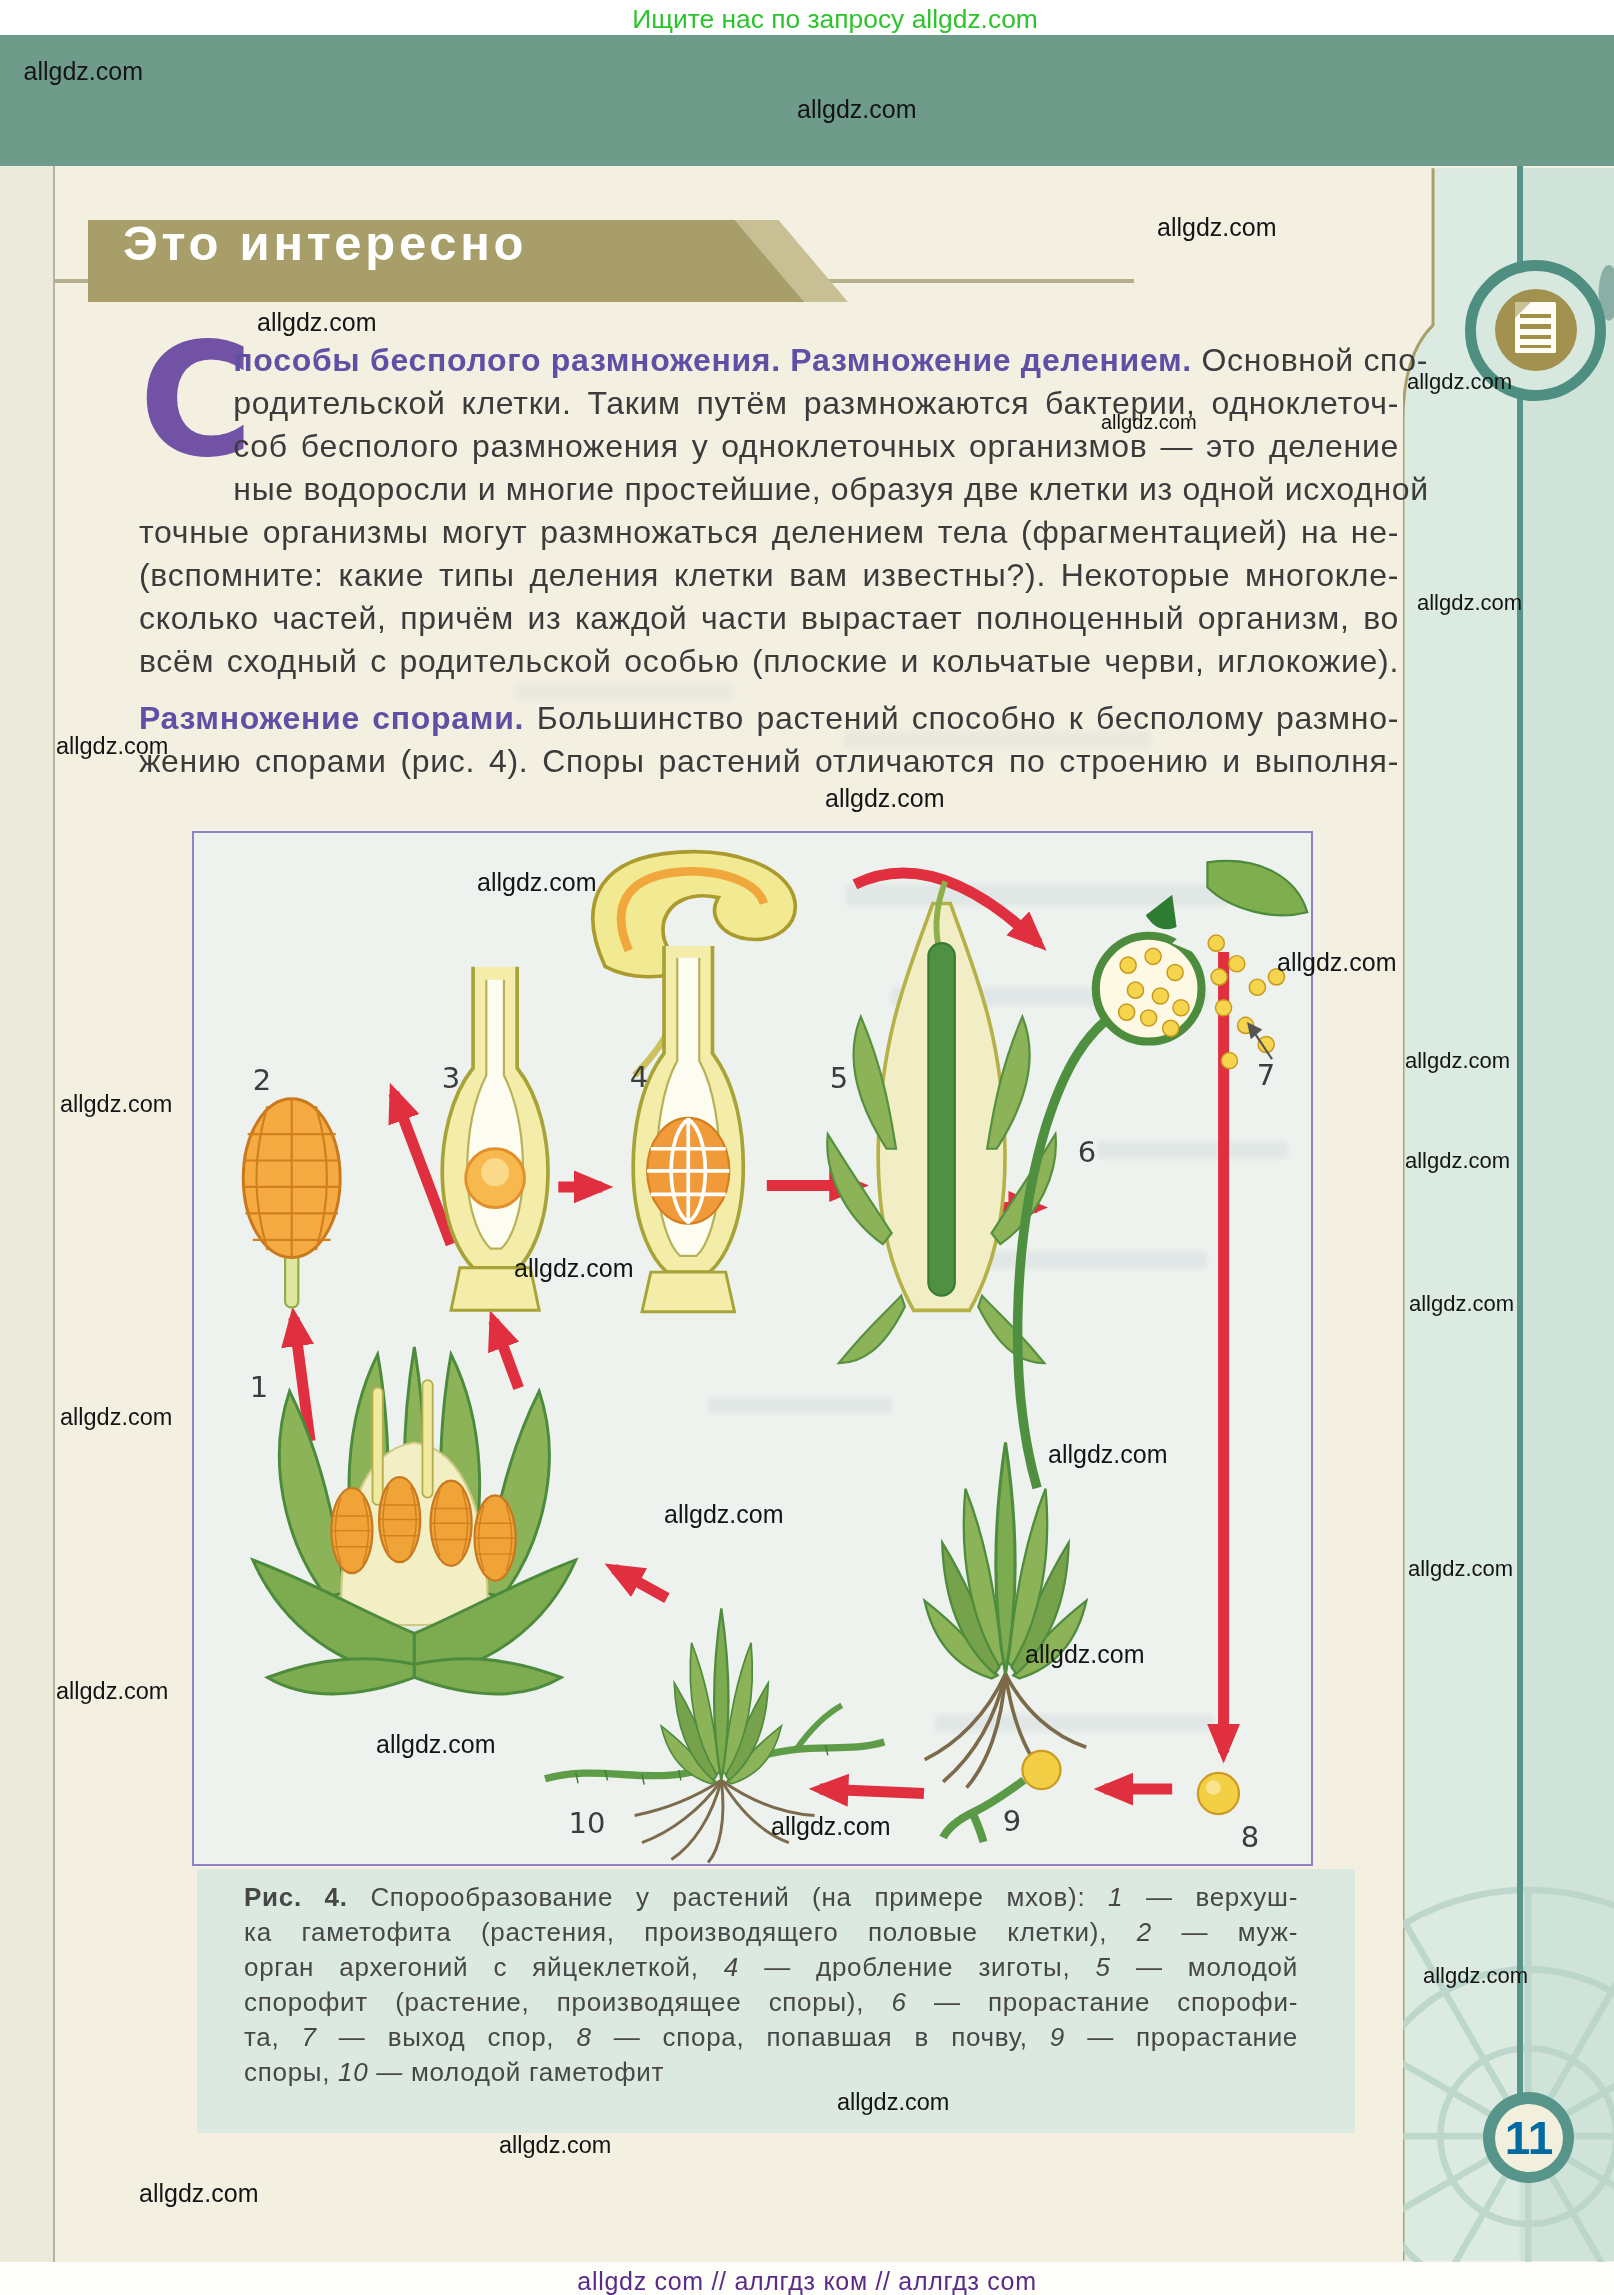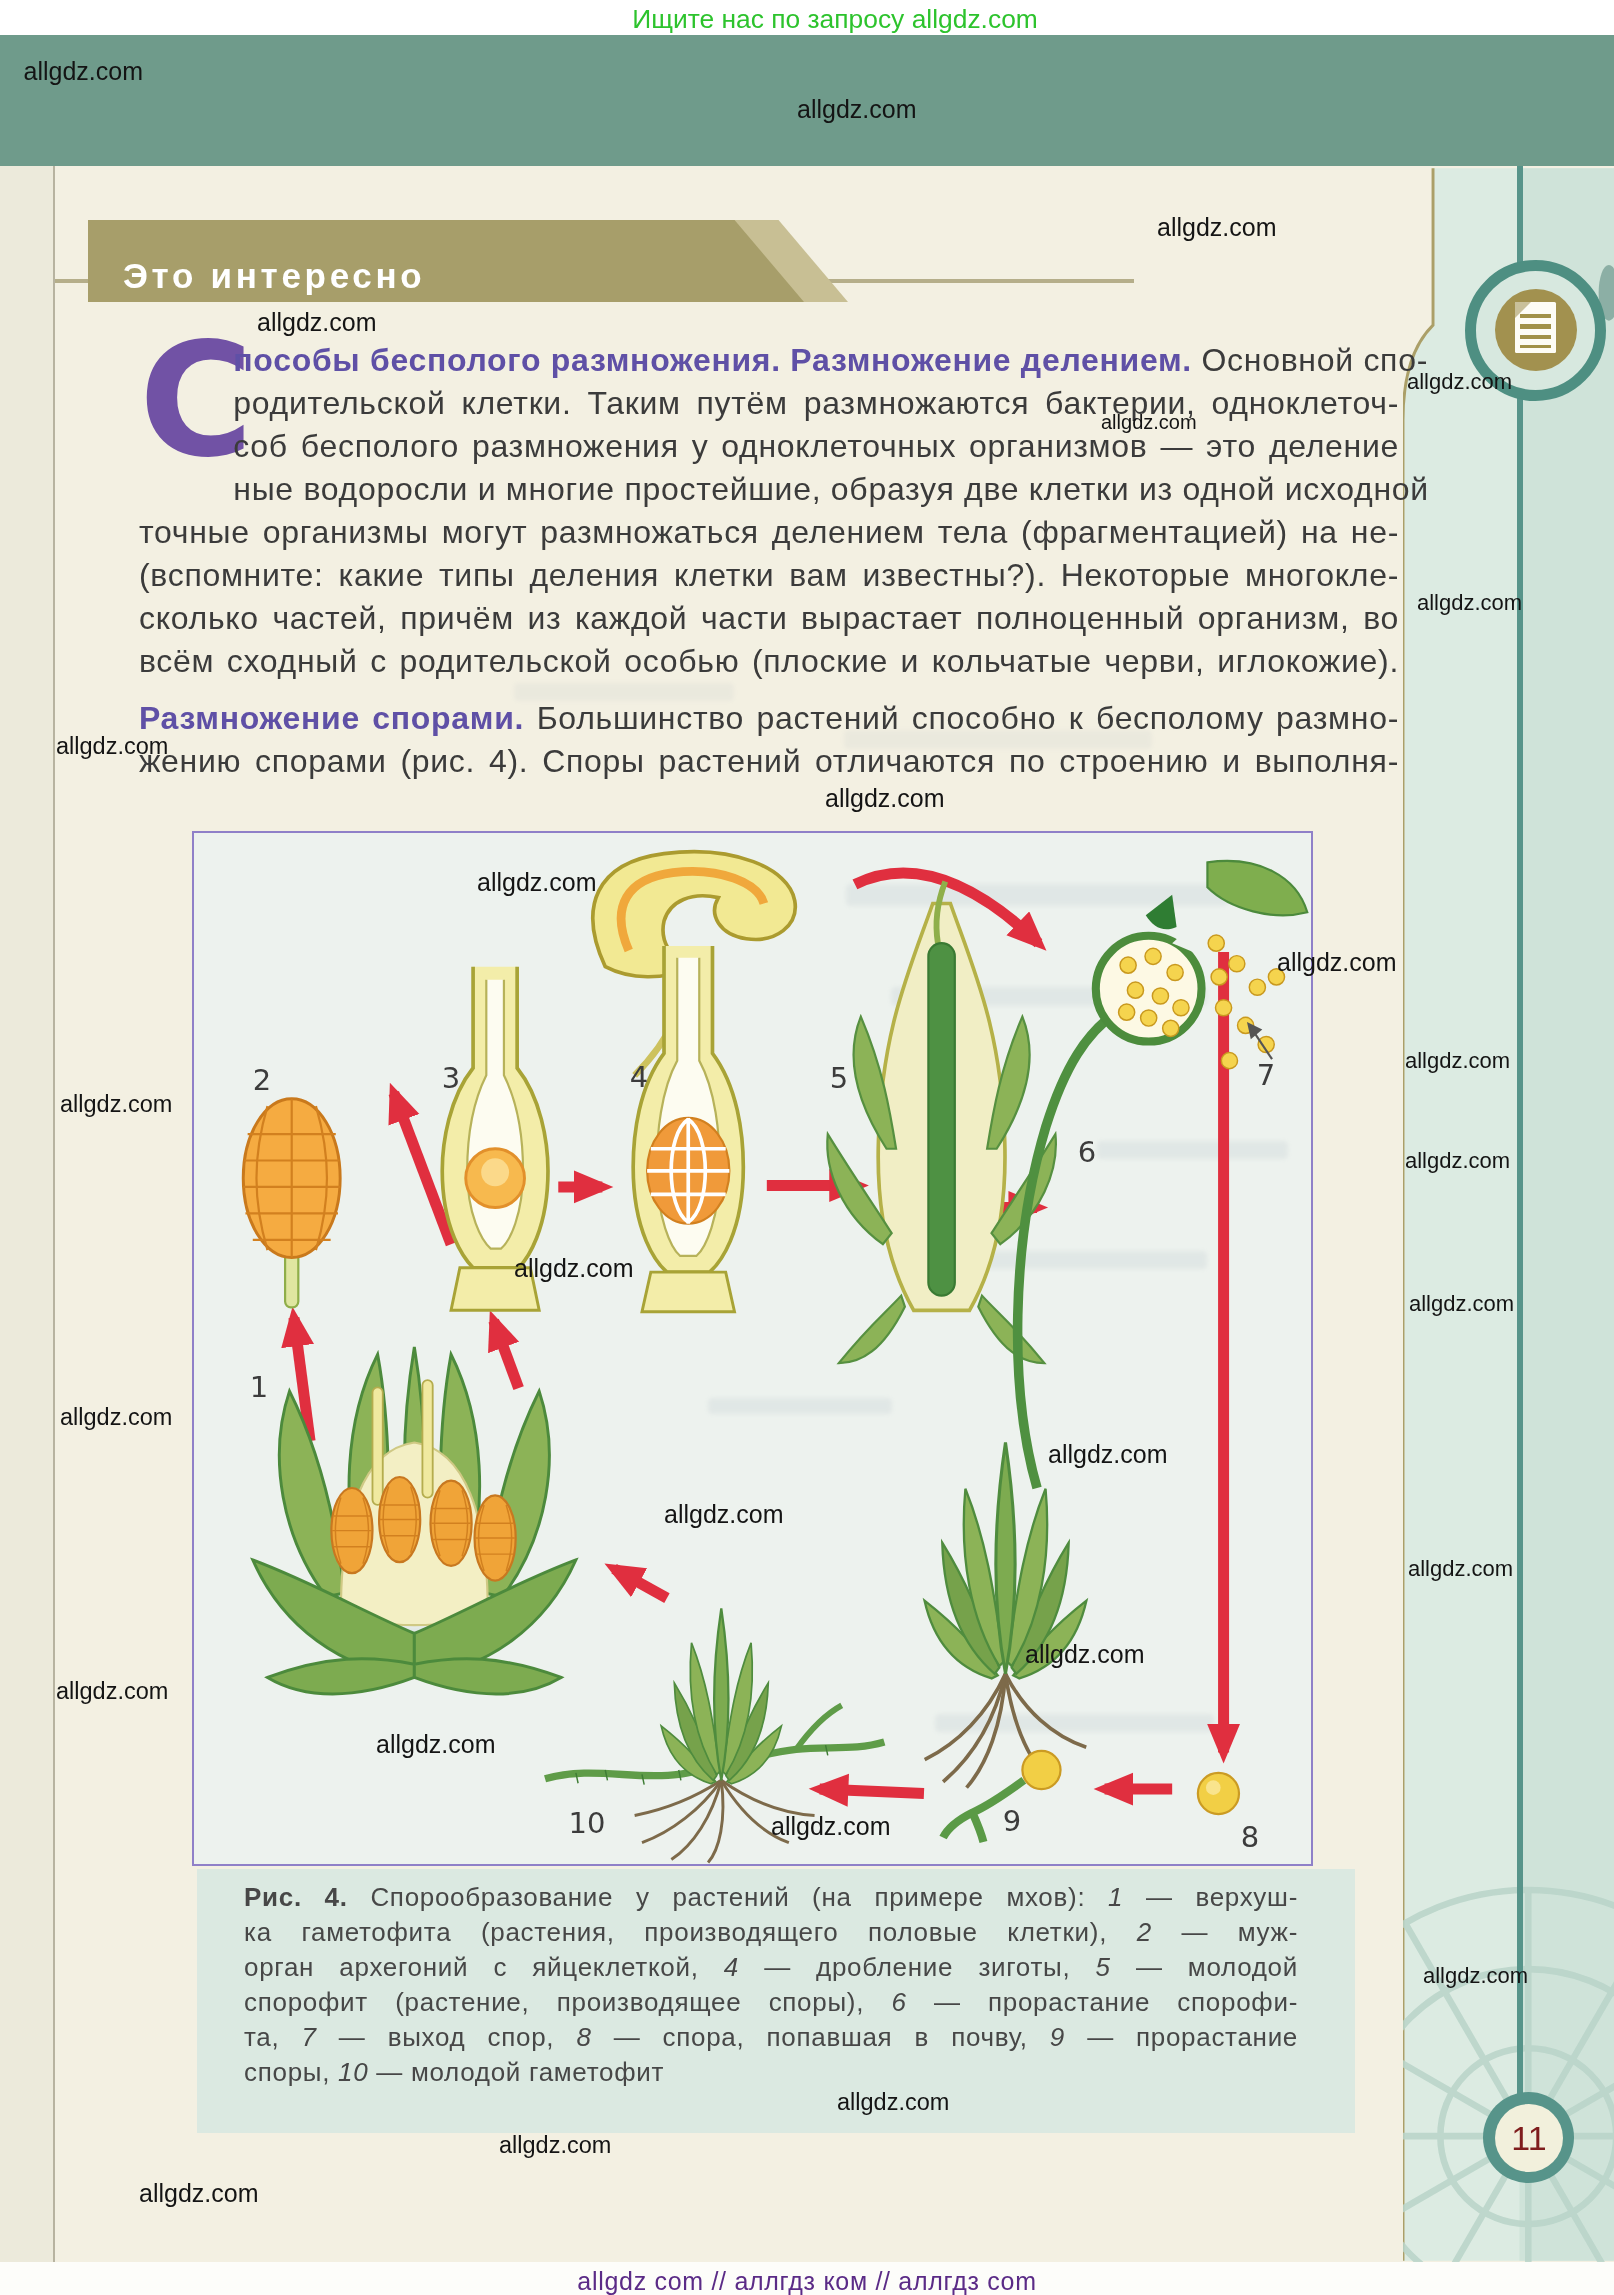--- a/index.html
+++ b/index.html
@@ -23,22 +23,22 @@
 
   
   .left-edge{left:0;top:166px;width:53px;height:2097px;background:#eceadb;border-right:2.9px solid #b7b3a0;}
 
   
   .rule{left:55px;top:279px;width:1079px;height:3.7px;background:var(--c-rule);}
   .banner-light{left:132px;top:220px;width:716px;height:82px;background:var(--c-bannerlight);
     clip-path:polygon(0 0,90.3% 0,100% 100%,0 100%);}
   .banner{left:88px;top:220px;width:716px;height:82px;background:var(--c-banner);
     clip-path:polygon(0 0,90.3% 0,100% 100%,0 100%);}
-  .banner-title{left:123px;top:236px;height:82px;line-height:79px;color:#fff;
-    font-size:35px;font-weight:bold;letter-spacing:3.7px;}
+  .banner-title{left:123px;top:204px;height:82px;line-height:79px;color:#fff;
+    font-size:49px;font-weight:bold;letter-spacing:3.7px;}
 
   
   .para{color:var(--c-text);font-size:32px;letter-spacing:0.7px;}
   .para1{left:139px;top:339px;width:1260px;}
   .para2{left:139px;top:697px;width:1260px;}
   .para .tline{height:43px;line-height:43px;text-align:justify;text-align-last:justify;white-space:nowrap;}
   .dropcap{float:left;width:87px;height:130px;margin-right:7.3px;overflow:visible;
     font-family:"DejaVu Sans",sans-serif;font-weight:bold;font-size:156px;line-height:125px;
     color:var(--c-dropcap);}
   .seg-lead{color:var(--c-lead);font-weight:bold;}
@@ -65,21 +65,21 @@
   .circle-badge{left:1465px;top:260px;width:141px;height:141px;border-radius:50%;
     border:11px solid #4e8f82;background:#d7e8df;box-sizing:border-box;}
   .circle-inner{left:1495px;top:289px;width:82px;height:82px;border-radius:50%;background:#a2914f;}
   .doc-icon{left:1515px;top:302px;width:41px;height:51px;background:#fdfcf5;border-radius:1.5px;}
   .doc-icon:before{content:"";position:absolute;left:0;top:0;border:8px solid #c9c09a;
     border-right-color:transparent;border-bottom-color:transparent;}
   .doc-icon:after{content:"";position:absolute;left:5.1px;right:5.1px;top:11.7px;height:34px;
     background:repeating-linear-gradient(#a19148 0 4.4px,transparent 4.4px 10.3px);}
   .pagenum-ring{left:1483px;top:2092px;width:91px;height:91px;border-radius:50%;background:var(--c-ring);}
   .pagenum-inner{left:1495px;top:2104px;width:68px;height:68px;border-radius:50%;background:#f2f0dc;
-    display:flex;align-items:center;justify-content:center;font-size:34px;font-weight:normal;color:#7f1d1d;}
+    display:flex;align-items:center;justify-content:center;font-size:46px;font-weight:bold;color:#0369a1;}
 
   
   .wm{position:absolute;color:#141414;white-space:nowrap;z-index:50;}
 </style>
 </head>
 <body>
 
 <div id="page">
 
   <div class="abs left-edge"></div>

